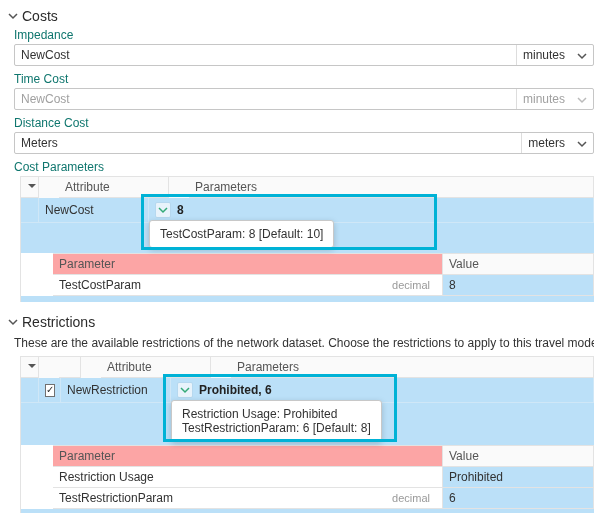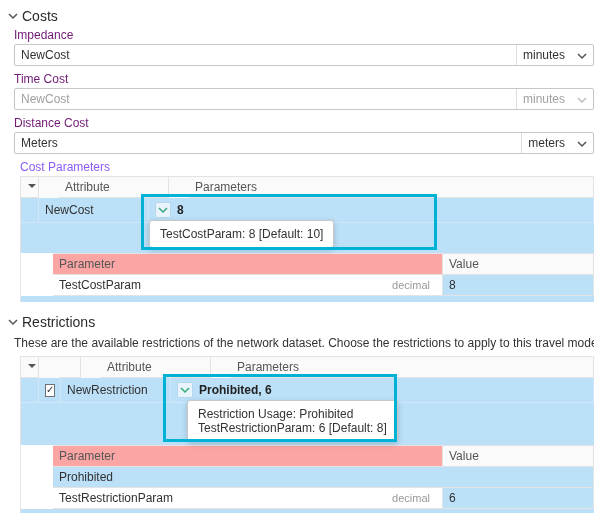--- a/index.html
+++ b/index.html
@@ -21,21 +21,21 @@
     color: #2b2b2b;
     padding: 4px 0;
   }
   .collapse-icon {
     display: inline-block;
     width: 10px;
     height: 10px;
   }
   .collapse-icon svg { display:block; }
   .field-group { margin-left: 6px; margin-bottom: 6px; }
-  .field-label { font-size: 12px; color: #701a75; margin-bottom: 2px; display:block; }
+  .field-label { font-size: 12px; color: #0f766e; margin-bottom: 2px; display:block; }
   .dropdown {
     display: flex;
     align-items: center;
     border: 1px solid #c6c6c6;
     border-radius: 2px;
     height: 22px;
     background: #fff;
   }
   .dropdown.disabled { color: #a0a0a0; }
   .dropdown .value {
@@ -50,21 +50,21 @@
     gap: 12px;
     padding: 0 6px;
     border-left: 1px solid #ddd;
     height: 100%;
   }
   .chev-down {
     display: inline-block;
     width: 10px;
     height: 10px;
   }
-  .subheader { font-size: 12px; color: #8b5cf6; margin: 6px 0 2px 12px; }
+  .subheader { font-size: 12px; color: #0f766e; margin: 6px 0 2px 6px; }
   .grid {
     margin-left: 12px;
     border-left: 1px solid #e3e3e3;
     border-top: 1px solid #e3e3e3;
   }
   .grid-header {
     display: flex;
     background: #fafafa;
     font-size: 12px;
     color: #555;
@@ -292,36 +292,40 @@
         <span class="checkbox">✓</span>
       </div>
       <div class="cell col-attr">NewRestriction</div>
       <div class="cell params-cell">
         <span class="params-chev">
           <svg width="10" height="10" viewBox="0 0 10 10">
               <path d="M1 3 L5 7 L9 3" fill="none" stroke="#3a7" stroke-width="1.5"></path>
             </svg>
         </span>
         <span class="summary">Prohibited, 6</span>
-        <div class="tooltip" style="top:22px; left:16px;">
+        <div class="tooltip" style="top:22px; left:0;">
           <span class="line">Restriction Usage: Prohibited</span>
           <span class="line">TestRestrictionParam: 6 [Default: 8]</span>
         </div>
         <div class="highlight-cost" style="top:-4px; left:-8px; width:234px; height:68px;"></div>
       </div>
     </div>
     <div style="height:42px; background:#BBE0F8;"></div>
     <div class="subgrid">
       <div class="sg-header">
         <div class="col sg-param">
             <span>Parameter</span>
           </div>
         <div class="col sg-value" style="background:#fafafa;">Value</div>
       </div>
       <div class="sg-row">
+        <div class="col sg-param">
+          <span>Restriction Usage</span>
+          <span class="type-hint"></span>
+        </div>
         <div class="col sg-value">Prohibited</div>
       </div>
       <div class="sg-row">
         <div class="col sg-param">
           <span>TestRestrictionParam</span>
           <span class="type-hint">decimal</span>
         </div>
         <div class="col sg-value">6</div>
       </div>
     </div>

